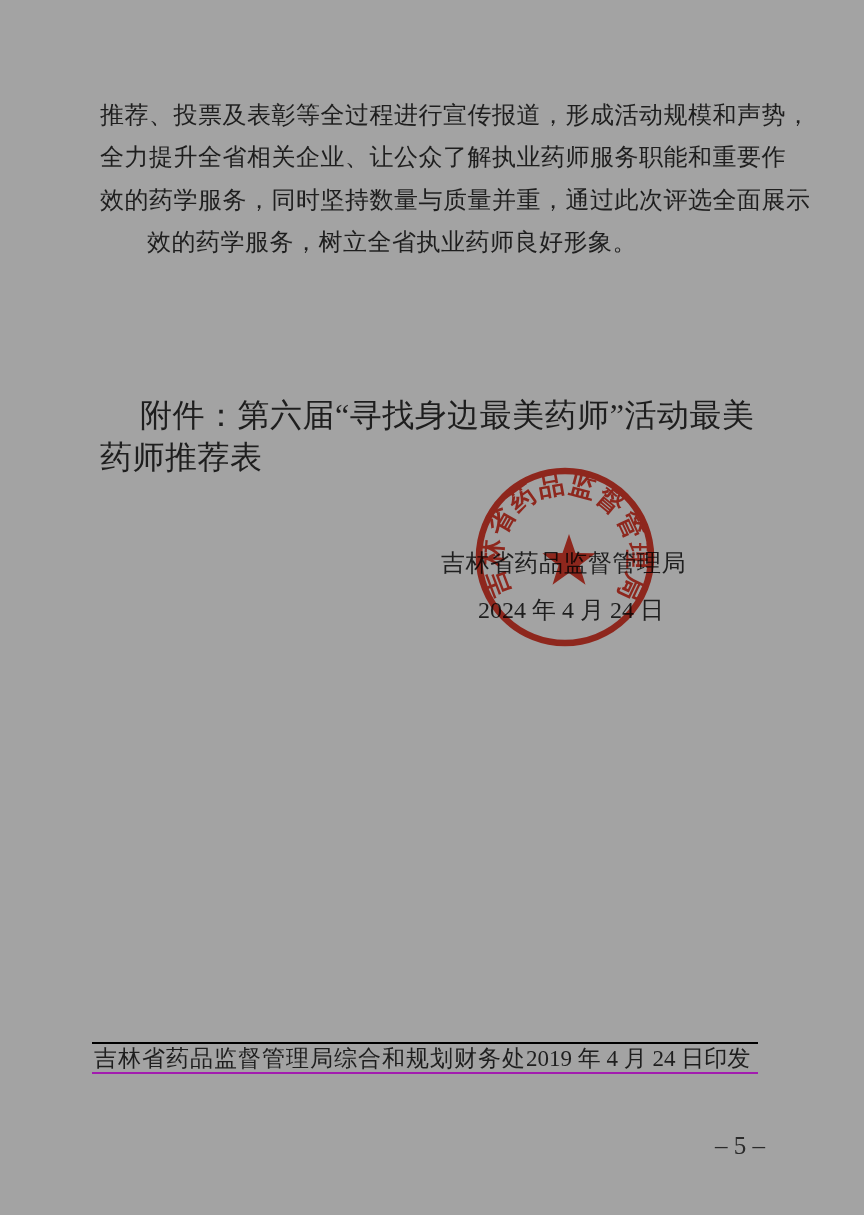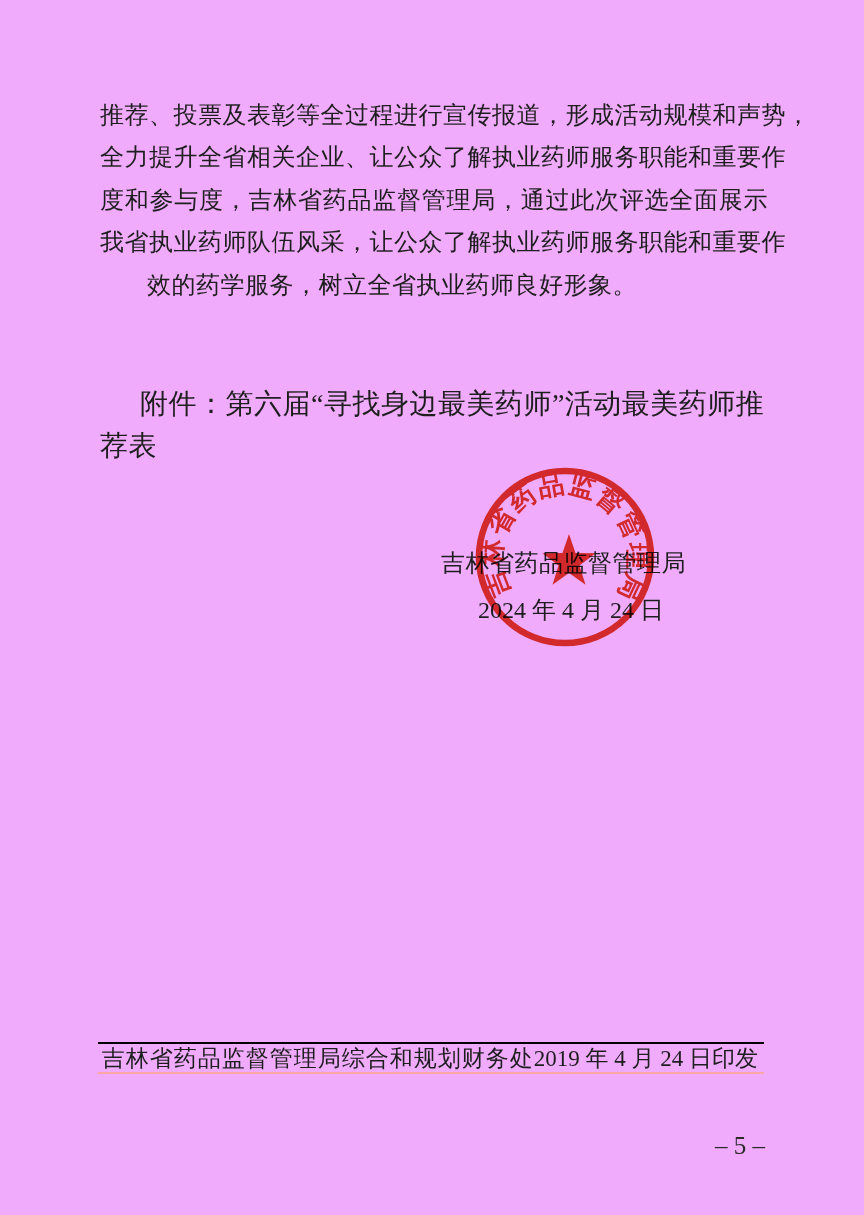--- a/index.html
+++ b/index.html
@@ -1,21 +1,21 @@
 <!DOCTYPE html>
 <html><head>
 <meta charset="utf-8">
 <style>
   html, body { margin: 0; padding: 0; background: #e8e8e8; }
   .page {
     position: relative;
     width: 864px;
     height: 1215px;
     margin: 0 auto;
-    background: #f0abfc;
+    background: #a3a3a3;
     overflow: hidden;
     font-family: "Liberation Serif", "DejaVu Serif", serif;
     color: #1e1e1e;
   }
   
   .body-text {
     position: absolute;
     left: 100px;
     top: 94px;
     width: 668px;
@@ -31,23 +31,23 @@
   }
   .body-line.last {
     text-align-last: left;
     white-space: normal;
     margin-left: 47px;
   }
   
   .attachment-line {
     position: absolute;
     left: 100px;
-    top: 383px;
+    top: 394px;
     width: 668px;
-    font-size: 28px;
+    font-size: 32px;
     line-height: 42px;
     text-indent: 40px;
     letter-spacing: 0.5px;
   }
   
   .sig-issuer {
     position: absolute;
     left: 441px;
     top: 548px;
     font-size: 24px;
@@ -82,28 +82,28 @@
     position: absolute;
     left: 148px;
     top: 666px;
     font-size: 24px;
     line-height: 32px;
     letter-spacing: 1px;
   }
   
   .footer-bar {
     position: absolute;
-    left: 98px;
+    left: 92px;
     top: 1042px;
     width: 666px;
     border-top: 2.5px solid #000;
-    border-bottom: 2px solid #fca5a5;
+    border-bottom: 2px solid #a21caf;
     height: 28px;
     display: flex;
-    justify-content: flex-end;
+    justify-content: flex-start;
     align-items: center;
     font-size: 23px;
     box-sizing: content-box;
   }
   .footer-left { padding-left: 2px; letter-spacing: 1px; }
   .footer-right { padding-right: 6px; }
   
   .page-number {
     position: absolute;
     left: 690px;
@@ -115,22 +115,21 @@
   }
 </style>
 </head>
 <body>
 
 <div class="page">
 
   <div class="body-text">
     <div class="body-line">推荐、投票及表彰等全过程进行宣传报道，形成活动规模和声势，</div>
     <div class="body-line">全力提升全省相关企业、让公众了解执业药师服务职能和重要作</div>
-    <div class="body-line">度和参与度，吉林省药品监督管理局，通过此次评选全面展示</div>
-    <div class="body-line">我省执业药师队伍风采，让公众了解执业药师服务职能和重要作</div>
+    <div class="body-line">效的药学服务，同时坚持数量与质量并重，通过此次评选全面展示</div>
     <div class="body-line last">效的药学服务，树立全省执业药师良好形象。</div>
   </div>
 
   <div class="attachment-line">附件：第六届“寻找身边最美药师”活动最美药师推荐表</div>
 
   <div class="sig-issuer">吉林省药品监督管理局</div>
   <div class="sig-date">2024 年 4 月 24 日</div>
 
   <svg class="seal" viewBox="0 0 204 204" xmlns="http://www.w3.org/2000/svg">
     <circle cx="102" cy="102" r="86" fill="none" stroke="#dd2b1b" stroke-width="6.5"></circle>

